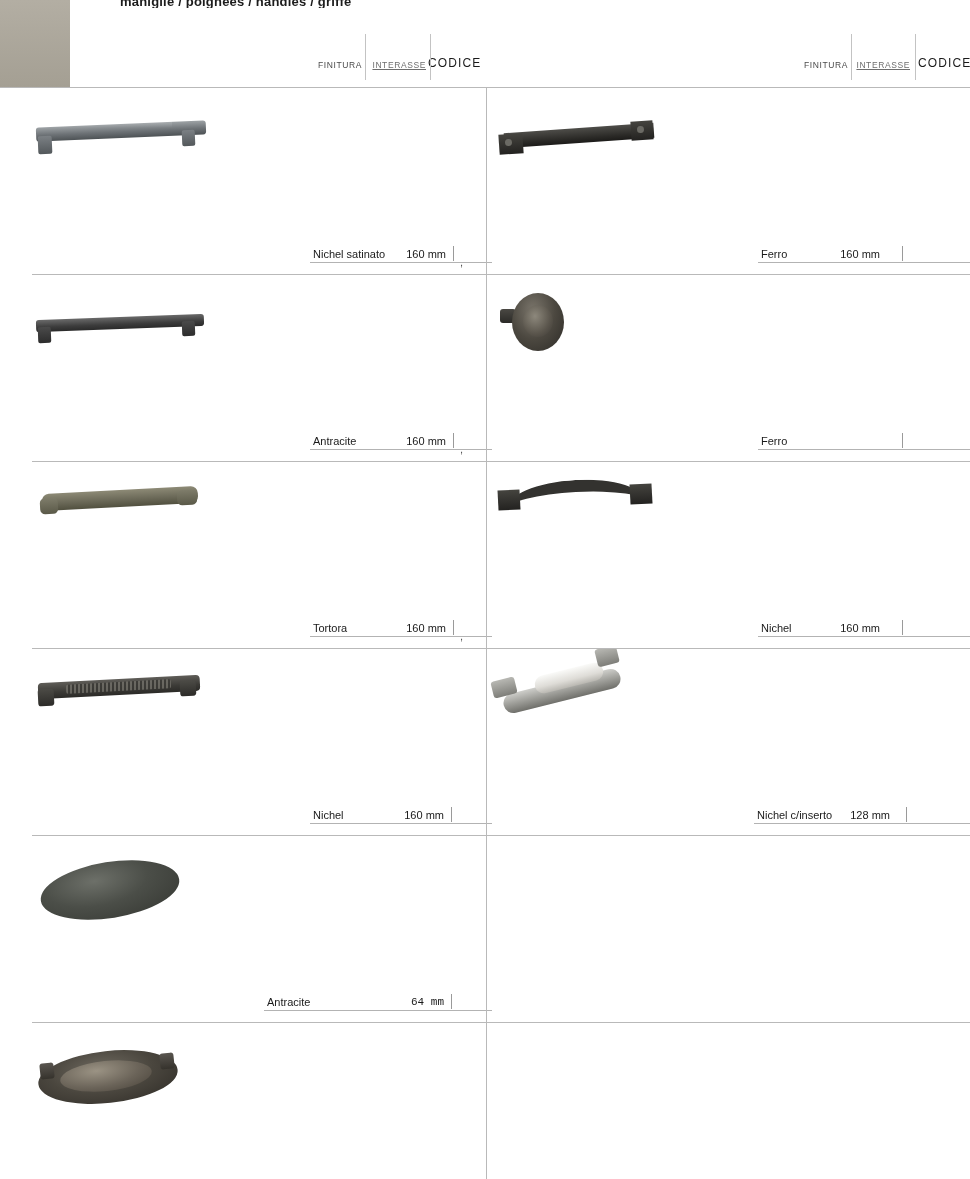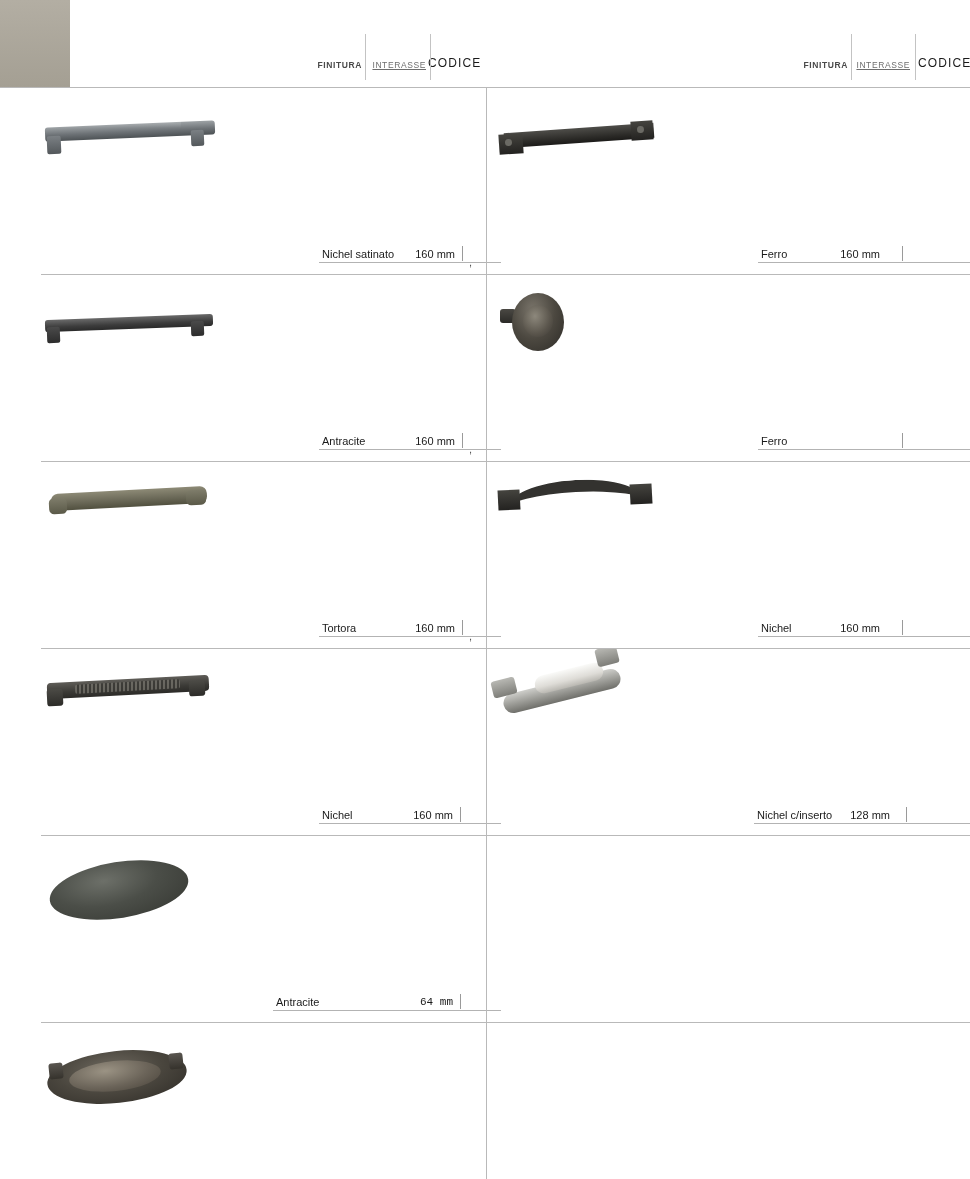--- a/index.html
+++ b/index.html
@@ -67,21 +67,20 @@
   .hdr-cell {
     position: absolute;
     bottom: 18px;
     text-align: right;
     white-space: nowrap;
   }
   .hdr-finitura {
     font-size: 8.5px;
     letter-spacing: .6px;
     color: #4a4a4a;
-    font-weight: bold;
   }
   .hdr-interasse {
     font-size: 8.5px;
     letter-spacing: .6px;
     color: #6e6e6e;
     text-decoration: underline;
   }
   .hdr-codice {
     font-size: 12px;
     letter-spacing: 1.1px;
@@ -98,21 +97,21 @@
     position: absolute;
     left: 0; top: 88px;
     width: 970px;
     height: 1091px;
   }
   .col {
     position: absolute;
     top: 0;
     height: 1091px;
   }
-  .col.left  { left: 17px;   width: 486px; padding-left: 24px; }
+  .col.left  { left: 8px;   width: 486px; padding-left: 24px; }
   .col.right { left: 486px; width: 536px; }
   .col.right::before {
     content: "";
     position: absolute;
     left: 0; top: 0; bottom: 0;
     width: 1px;
     background: #b9b9b9;
   }
 
   .cell {
@@ -175,20 +174,23 @@
   .highlight-sheet {
     position: absolute;
     background: linear-gradient(180deg, rgba(255,255,255,0.85), rgba(255,255,255,0));
   }
 </style>
 </head>
 <body>
 
 <div class="page">
 
+  <div class="top-strip">
+    <div class="top-title">maniglie / poignées / handles / griffe</div>
+  </div>
 
   <div class="swatch">
     <div class="swatch-inner"></div>
   </div>
 
   <div class="colhead left">
     <div class="hdr-cell hdr-finitura" style="right:124px; width:120px;">FINITURA</div>
     <div class="hdr-cell hdr-interasse" style="right:60px; width:58px;">INTERASSE</div>
     <div class="hdr-cell hdr-codice" style="right:14px; width:44px;">CODICE</div>
     <div class="hdr-divider" style="right:120px; top:34px; height:46px;"></div>

